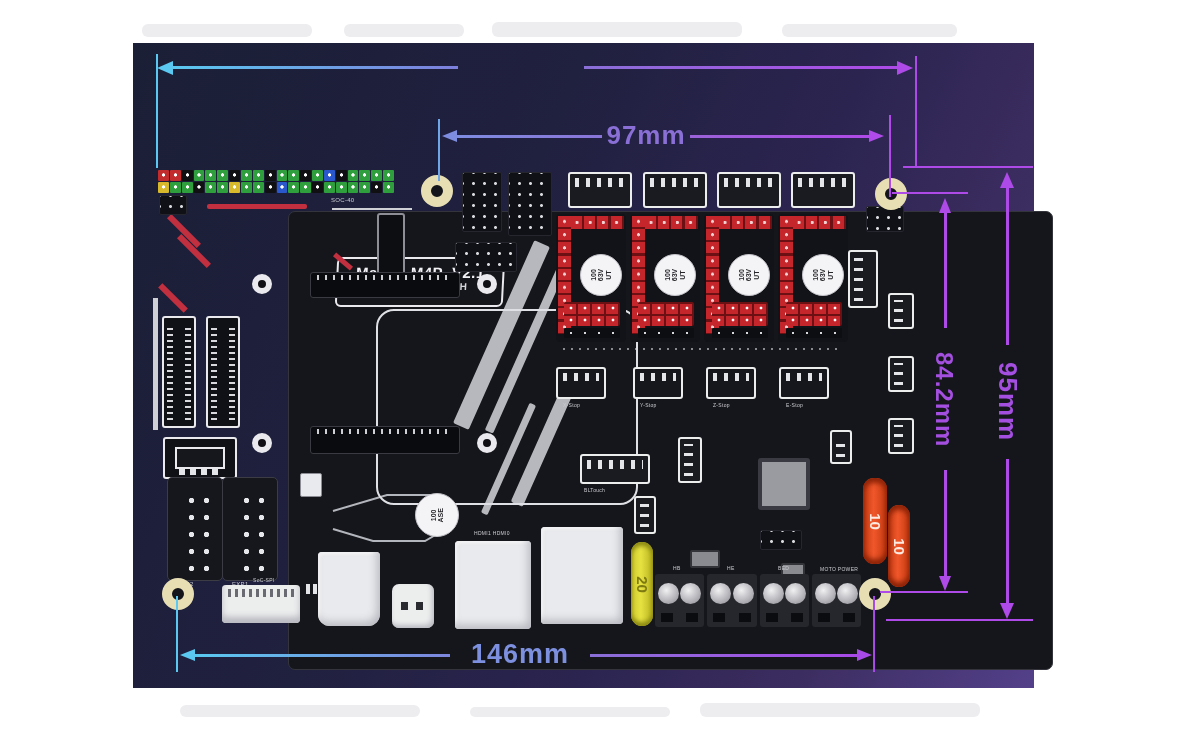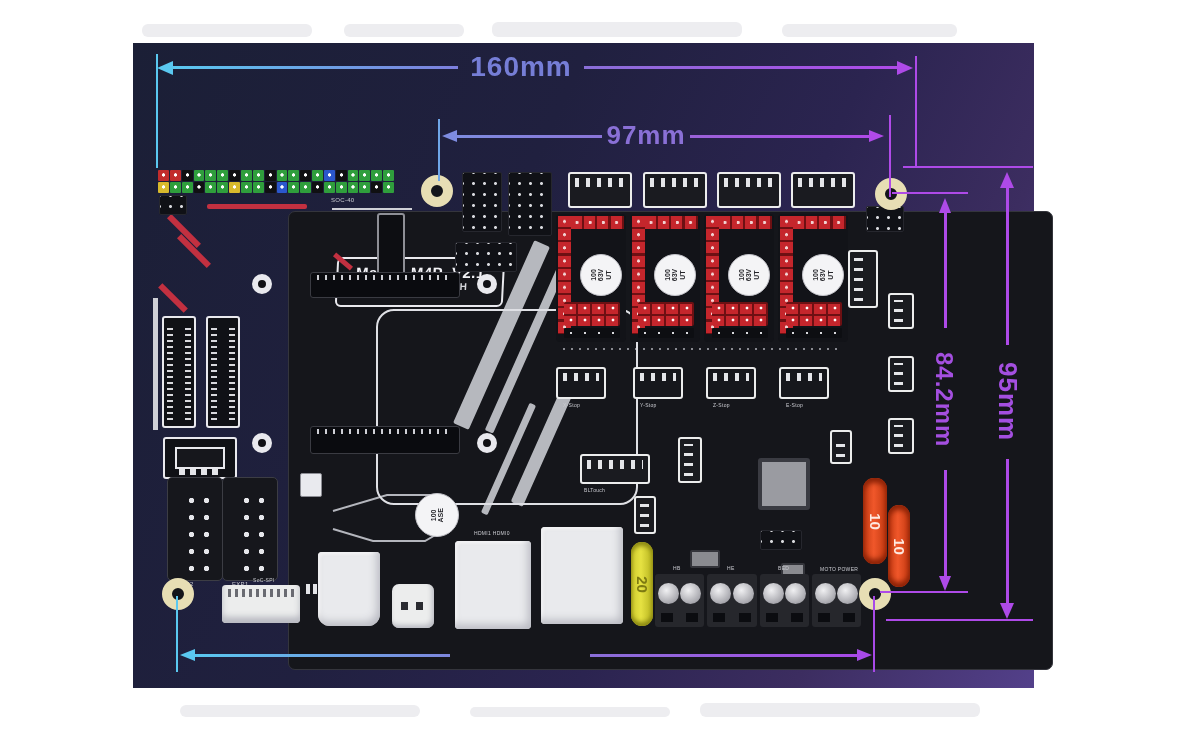--- a/index.html
+++ b/index.html
@@ -406,21 +406,20 @@
 
 <div class="hole" style="left:421px;top:175px;"></div>
 <div class="hole" style="left:875px;top:178px;"></div>
 <div class="hole" style="left:162px;top:578px;"></div>
 <div class="hole" style="left:859px;top:578px;"></div>
 
 <div class="dline" style="left:156px;top:54px;width:2px;height:114px;background:#5ac8f0;"></div>
 <div class="dline" style="left:915px;top:56px;width:2px;height:112px;background:#ae4ae8;"></div>
 <div class="arrow" style="left:157px;top:61px;border-top:7px solid transparent;border-bottom:7px solid transparent;border-right:16px solid #5ac8f0;"></div>
 <div class="dline" style="left:173px;top:66px;width:285px;height:3px;background:linear-gradient(90deg,#5ac8f0,#7d7fdd);"></div>
-<div class="dlabel" style="left:458px;top:51px;width:126px;font-size:28px;color:#767ed6;">160mm</div>
 <div class="dline" style="left:584px;top:66px;width:315px;height:3px;background:linear-gradient(90deg,#8a6fd8,#ae4ae8);"></div>
 <div class="arrow" style="left:897px;top:61px;border-top:7px solid transparent;border-bottom:7px solid transparent;border-left:16px solid #ae4ae8;"></div>
 
 <div class="dline" style="left:438px;top:119px;width:2px;height:62px;background:#6fa6e8;"></div>
 <div class="dline" style="left:889px;top:115px;width:2px;height:82px;background:#b04ae8;"></div>
 <div class="arrow" style="left:442px;top:130px;border-top:6px solid transparent;border-bottom:6px solid transparent;border-right:15px solid #7e8ce0;"></div>
 <div class="dline" style="left:457px;top:135px;width:145px;height:3px;background:linear-gradient(90deg,#7e8ce0,#8a74d8);"></div>
 <div class="dlabel" style="left:602px;top:120px;width:88px;font-size:26px;color:#8a70d6;">97mm</div>
 <div class="dline" style="left:690px;top:135px;width:180px;height:3px;background:linear-gradient(90deg,#9a62d8,#b04ae8);"></div>
 <div class="arrow" style="left:869px;top:130px;border-top:6px solid transparent;border-bottom:6px solid transparent;border-left:15px solid #b04ae8;"></div>
@@ -438,16 +437,17 @@
 <div class="arrow" style="left:939px;top:198px;border-left:6px solid transparent;border-right:6px solid transparent;border-bottom:15px solid #ae4ae8;"></div>
 <div class="dline" style="left:944px;top:212px;width:3px;height:116px;background:#ae4ae8;"></div>
 <div class="dlabel-v" style="left:930px;top:332px;height:136px;font-size:24px;color:#a44fe0;">84.2mm</div>
 <div class="dline" style="left:944px;top:470px;width:3px;height:108px;background:#ae4ae8;"></div>
 <div class="arrow" style="left:939px;top:576px;border-left:6px solid transparent;border-right:6px solid transparent;border-top:15px solid #ae4ae8;"></div>
 
 <div class="dline" style="left:176px;top:596px;width:2px;height:76px;background:#5ac8f0;"></div>
 <div class="dline" style="left:873px;top:596px;width:2px;height:76px;background:#a84ae8;"></div>
 <div class="arrow" style="left:180px;top:649px;border-top:6px solid transparent;border-bottom:6px solid transparent;border-right:15px solid #5ac8f0;"></div>
 <div class="dline" style="left:195px;top:654px;width:255px;height:3px;background:linear-gradient(90deg,#5ac8f0,#7d86dd);"></div>
+<div class="dlabel" style="left:450px;top:639px;width:140px;font-size:27px;color:#7d90e0;">146mm</div>
 <div class="dline" style="left:590px;top:654px;width:267px;height:3px;background:linear-gradient(90deg,#8a6fd8,#a84ae8);"></div>
 <div class="arrow" style="left:857px;top:649px;border-top:6px solid transparent;border-bottom:6px solid transparent;border-left:15px solid #a84ae8;"></div>
 
 </div>
 
 </body></html>

